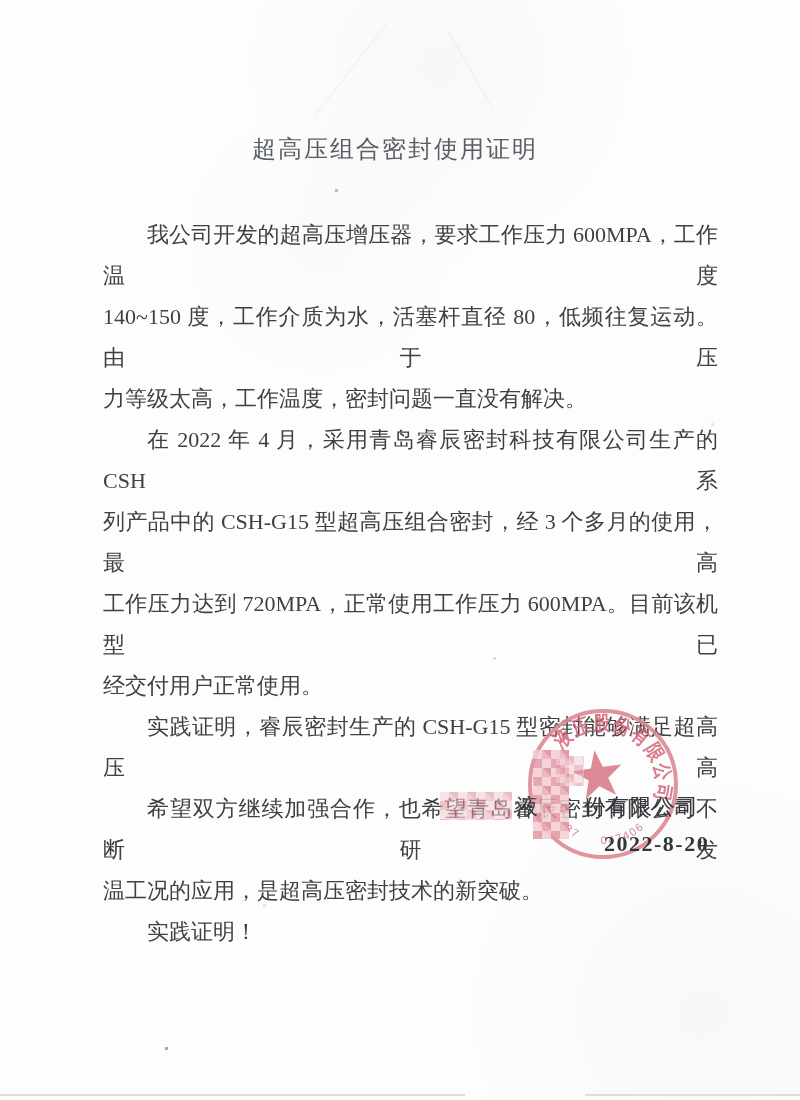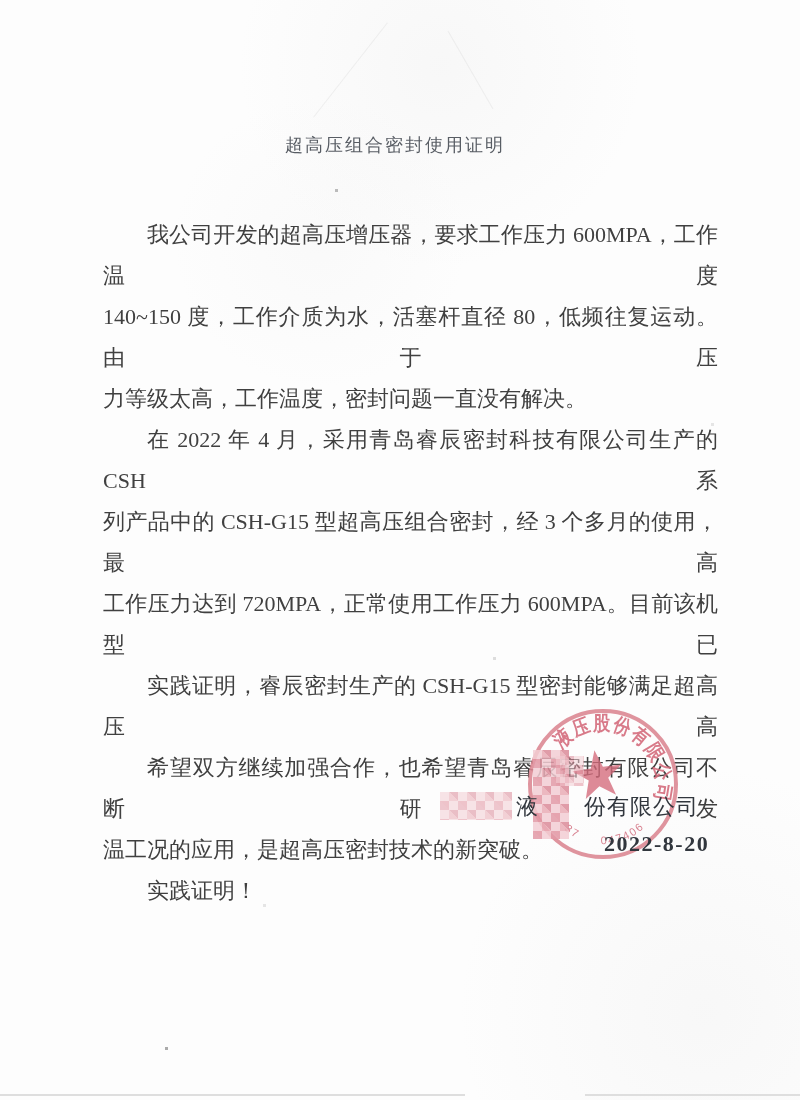--- a/index.html
+++ b/index.html
@@ -23,21 +23,21 @@
                 494px 658px 0 1px rgba(150,150,150,0.30),
                 166px 1048px 0 1px rgba(90,90,90,0.50),
                 712px 424px 0 1px rgba(170,170,170,0.28),
                 264px 905px 0 1px rgba(160,160,160,0.25); }
   .edge-line { position:absolute; height:2px; background:#dedede; }
   .edge-line.e1 { left:0; top:1094px; width:465px; }
   .edge-line.e2 { left:585px; top:1094px; width:215px; }
 
   .doc-title {
     position:absolute; left:0; top:133px; width:790px;
-    text-align:center; font-size:18px; letter-spacing:2px; color:#585d64;
+    text-align:center; font-size:24px; letter-spacing:2px; color:#585d64;
   }
   .doc-body { position:absolute; left:103px; top:214px; width:615px; }
   .line {
     width:615px; line-height:41px; font-size:22px; color:#404040;
     text-align:justify; text-align-last:justify;
   }
   .line.last { text-align-last:left; }
   .line.indent { text-indent:44px; }
 
   .seal-svg { position:absolute; left:523px; top:703px; width:160px; height:160px; z-index:2; }
@@ -77,20 +77,21 @@
 
 <div class="doc-title">超高压组合密封使用证明</div>
 
 <div class="doc-body">
     <div class="line indent">我公司开发的超高压增压器，要求工作压力 600MPA，工作温度</div>
     <div class="line">140~150 度，工作介质为水，活塞杆直径 80，低频往复运动。由于压</div>
     <div class="line last">力等级太高，工作温度，密封问题一直没有解决。</div>
     <div class="line indent">在 2022 年 4 月，采用青岛睿辰密封科技有限公司生产的 CSH 系</div>
     <div class="line">列产品中的 CSH-G15 型超高压组合密封，经 3 个多月的使用，最高</div>
     <div class="line">工作压力达到 720MPA，正常使用工作压力 600MPA。目前该机型已</div>
+    <div class="line last">经交付用户正常使用。</div>
     <div class="line indent">实践证明，睿辰密封生产的 CSH-G15 型密封能够满足超高压高</div>
     <div class="line indent">希望双方继续加强合作，也希望青岛睿辰密封有限公司不断研发</div>
     <div class="line last">温工况的应用，是超高压密封技术的新突破。</div>
     <div class="line indent last">实践证明！</div>
   </div>
 
 <svg class="seal-svg" viewBox="0 0 160 160">
   <circle cx="80" cy="81" r="73" fill="none" stroke="#db8591" stroke-width="4" opacity="0.88"></circle>
   <polygon points="71.4,47.3 79.9,63.8 98.4,61.6 85.2,74.8 93.1,91.7 76.4,83.3 62.8,96.0 65.7,77.6 49.4,68.5 67.8,65.5" fill="#d4697a" opacity="0.78"></polygon>
   <defs>

